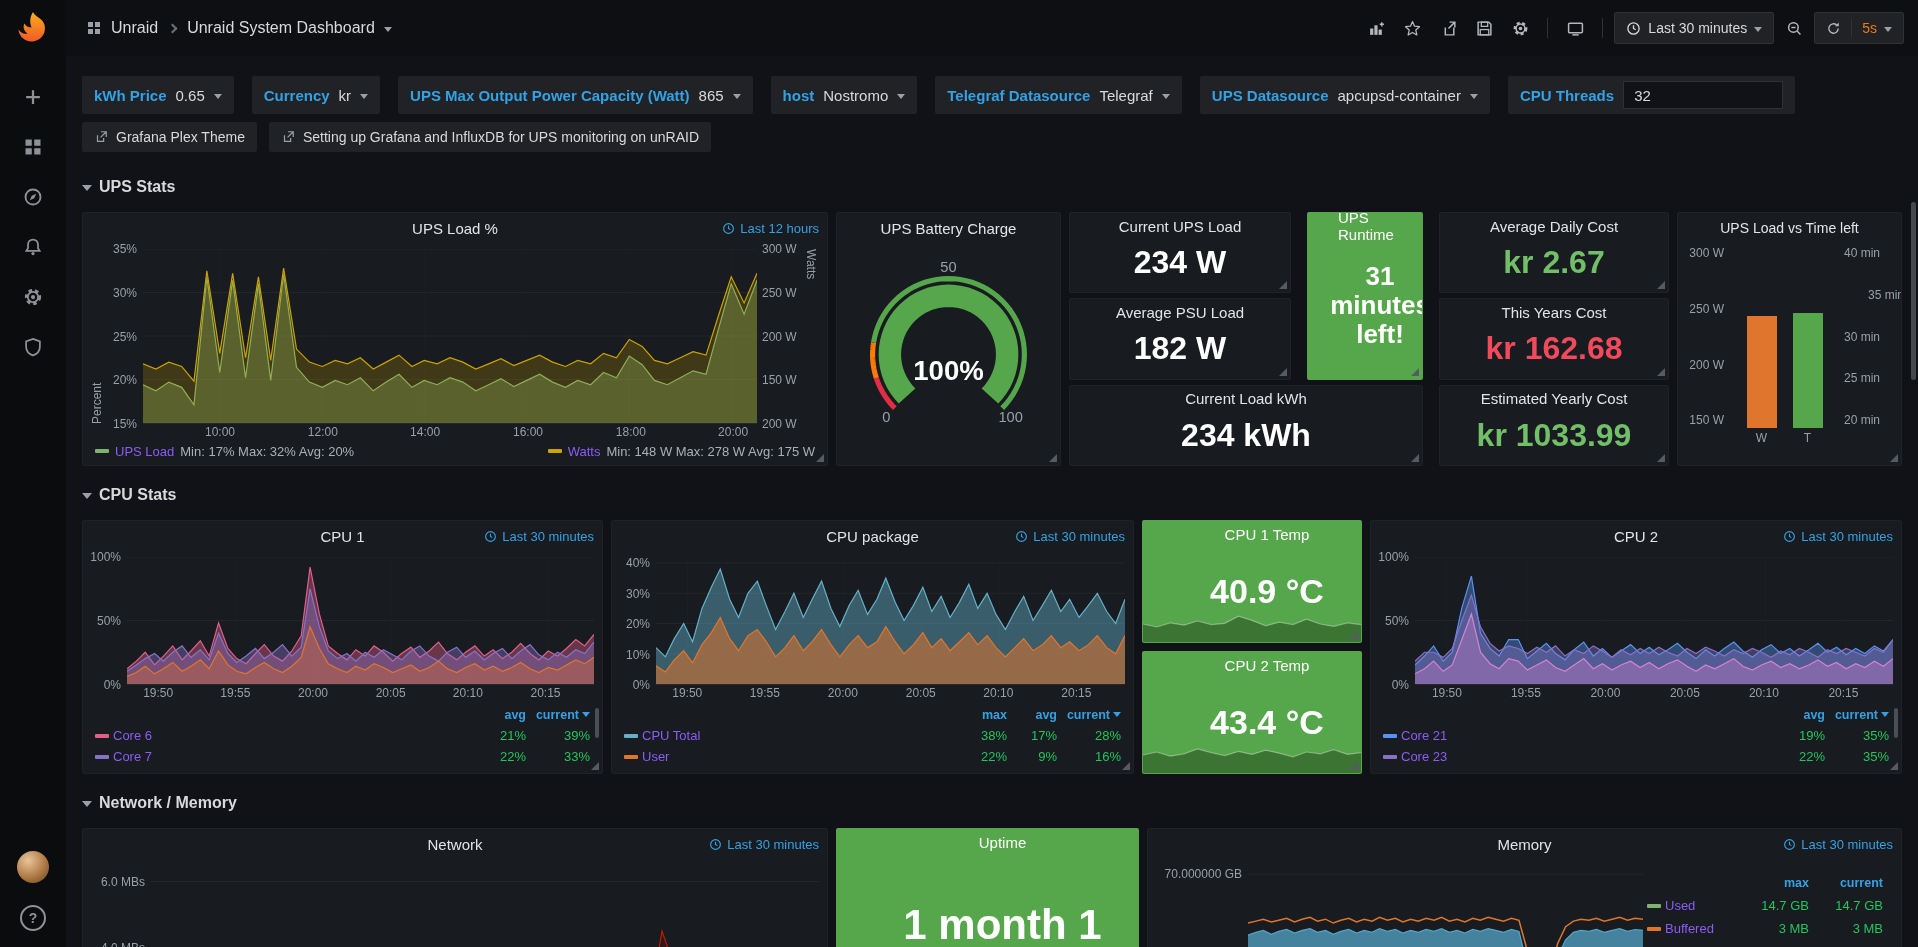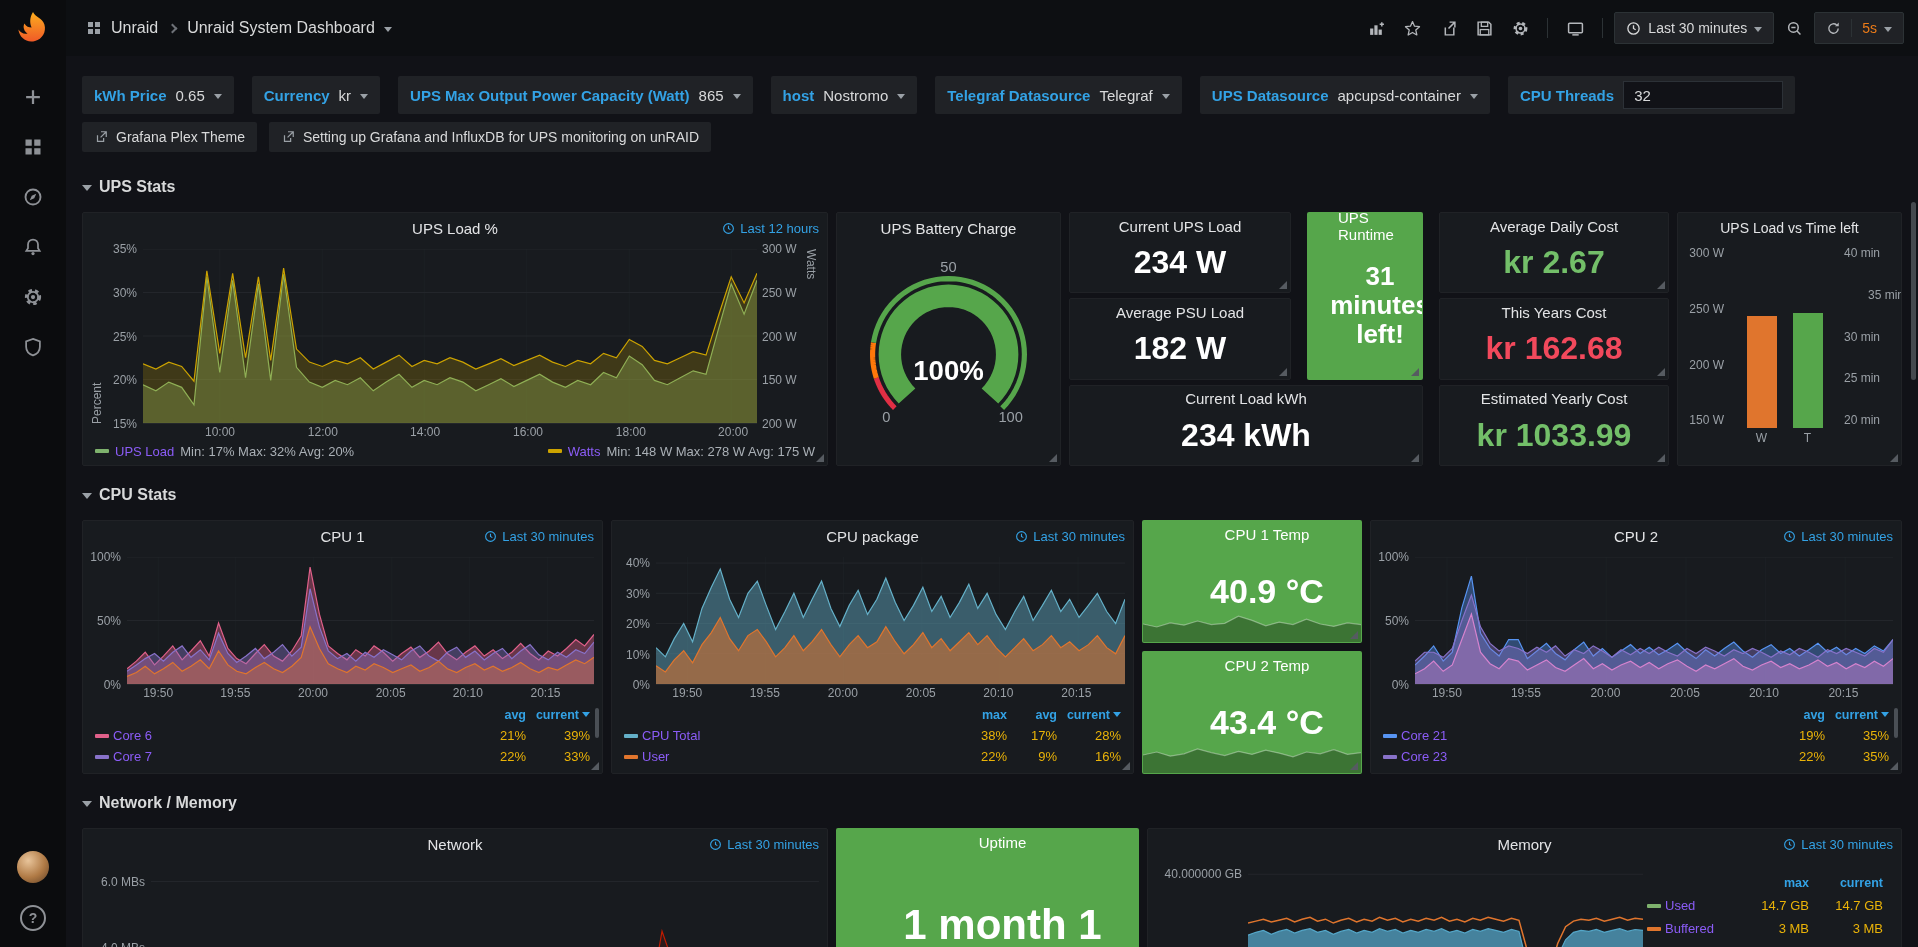--- a/index.html
+++ b/index.html
@@ -88,21 +88,21 @@
     padding:0 12px 4px; font-size:13px; }
   .li { display:flex; align-items:center; gap:6px; white-space:nowrap; }
   .mk { display:inline-block; width:14px; height:4px; border-radius:1px; }
   .lname { color:#8b5cf6; cursor:pointer; }
   .lstats { color:#aab0b6; }
 
   .legend-table { position:relative; flex:0 0 auto; padding:2px 12px 6px; font-size:13px; }
   .lt { display:grid; align-items:center; height:21px; }
   .lt.c2 { grid-template-columns:18px 1fr 56px 64px; }
   .lt.c3 { grid-template-columns:18px 1fr 56px 50px 64px; }
-  .lt .num { text-align:right; color:#eab308; }
+  .lt .num { text-align:right; color:#22c55e; }
   .lt-head { color:#33a2e5; font-weight:600; font-size:12.5px; }
   .lt-head .num { color:#33a2e5; display:flex; justify-content:flex-end; align-items:center; gap:3px; }
   .sort-caret { width:0; height:0; border:4px solid transparent; border-top:5px solid #33a2e5; margin-top:4px; }
   .legend-scroll { position:absolute; right:3px; top:6px; width:4px; height:30px; background:#4a4f55; border-radius:2px; }
 
   
   .stats-grid { width:600px; flex:0 0 600px; display:grid; gap:5px 16px;
     grid-template-columns:222px 116px 1fr; grid-template-rows:1fr 1fr 1fr;
     grid-template-areas:"load runtime daily" "psu runtime years" "kwh kwh yearly"; }
   .a-load{grid-area:load} .a-psu{grid-area:psu} .a-kwh{grid-area:kwh} .a-runtime{grid-area:runtime}
@@ -810,21 +810,21 @@
           <span class="ptime">
             <svg viewBox="0 0 16 16">
                 <circle cx="8" cy="8" r="6" fill="none" stroke="currentColor" stroke-width="1.4"></circle>
                 <path d="M8 4.5V8l2.3 1.4" fill="none" stroke="currentColor" stroke-width="1.4"></path>
               </svg>
             <span>Last 30 minutes</span>
           </span>
         </header>
         <div class="graph-area">
           <div class="yticks w92">
-              <span style="top: 4.3%;">40.000000 GB</span>
+              <span style="top: 4.3%;">70.000000 GB</span>
             </div>
           <div class="plot">
               <svg viewBox="0 0 100 100" preserveAspectRatio="none">
                 <line x1="0" x2="100" y1="4.3" y2="4.3" stroke="#23262b" vector-effect="non-scaling-stroke"></line>
                 <line x1="0" x2="100" y1="47.8" y2="47.8" stroke="#23262b" vector-effect="non-scaling-stroke"></line>
                 <line x1="0" x2="100" y1="91.3" y2="91.3" stroke="#23262b" vector-effect="non-scaling-stroke"></line>
                 <path d="M0.0 32.6L2.0 31.3L3.9 30.4L5.9 32.2L7.8 30.9L9.8 30.0L11.8 31.7L13.7 30.4L15.7 29.6L17.6 31.3L19.6 30.4L21.6 32.2L23.5 30.9L25.5 30.0L27.5 31.7L29.4 30.4L31.4 31.3L33.3 29.6L35.3 30.9L37.3 30.0L39.2 31.7L41.2 30.4L43.1 31.3L45.1 30.0L47.1 30.9L49.0 29.6L51.0 31.3L52.9 30.4L54.9 31.7L56.9 30.0L58.8 30.9L60.8 29.6L62.7 30.4L64.7 31.3L66.7 30.0L68.6 30.9L70.6 45.7L72.5 61.7L74.5 68.7L76.5 54.8L78.4 42.6L80.4 34.8L82.4 31.3L84.3 30.4L86.3 30.9L88.2 30.0L90.2 31.3L92.2 30.4L94.1 29.6L96.1 30.9L98.0 30.0L100.0 30.4L100 100L0 100Z" fill="#54a6c8" fill-opacity="0.75"></path>
                 <path d="M0.0 32.6L2.0 31.3L3.9 30.4L5.9 32.2L7.8 30.9L9.8 30.0L11.8 31.7L13.7 30.4L15.7 29.6L17.6 31.3L19.6 30.4L21.6 32.2L23.5 30.9L25.5 30.0L27.5 31.7L29.4 30.4L31.4 31.3L33.3 29.6L35.3 30.9L37.3 30.0L39.2 31.7L41.2 30.4L43.1 31.3L45.1 30.0L47.1 30.9L49.0 29.6L51.0 31.3L52.9 30.4L54.9 31.7L56.9 30.0L58.8 30.9L60.8 29.6L62.7 30.4L64.7 31.3L66.7 30.0L68.6 30.9L70.6 45.7L72.5 61.7L74.5 68.7L76.5 54.8L78.4 42.6L80.4 34.8L82.4 31.3L84.3 30.4L86.3 30.9L88.2 30.0L90.2 31.3L92.2 30.4L94.1 29.6L96.1 30.9L98.0 30.0L100.0 30.4" fill="none" stroke="#54a6c8" stroke-width="1.2" vector-effect="non-scaling-stroke"></path>
                 <path d="M0.0 27.0L2.0 26.1L3.9 25.2L5.9 26.5L7.8 25.7L9.8 24.8L11.8 26.5L13.7 25.2L15.7 24.3L17.6 26.1L19.6 25.2L21.6 27.0L23.5 25.7L25.5 24.8L27.5 26.5L29.4 25.2L31.4 26.1L33.3 24.3L35.3 25.7L37.3 24.8L39.2 26.5L41.2 25.2L43.1 26.1L45.1 24.8L47.1 25.7L49.0 24.3L51.0 26.1L52.9 25.2L54.9 26.5L56.9 24.8L58.8 25.7L60.8 24.3L62.7 25.2L64.7 26.1L66.7 24.8L68.6 25.7L70.6 39.1L72.5 55.7L74.5 62.6L76.5 48.7L78.4 36.5L80.4 28.7L82.4 26.1L84.3 25.2L86.3 25.7L88.2 24.8L90.2 26.1L92.2 25.2L94.1 24.3L96.1 25.7L98.0 24.8L100.0 25.2" fill="none" stroke="#e0752d" stroke-width="1.5" vector-effect="non-scaling-stroke"></path>
               </svg>

